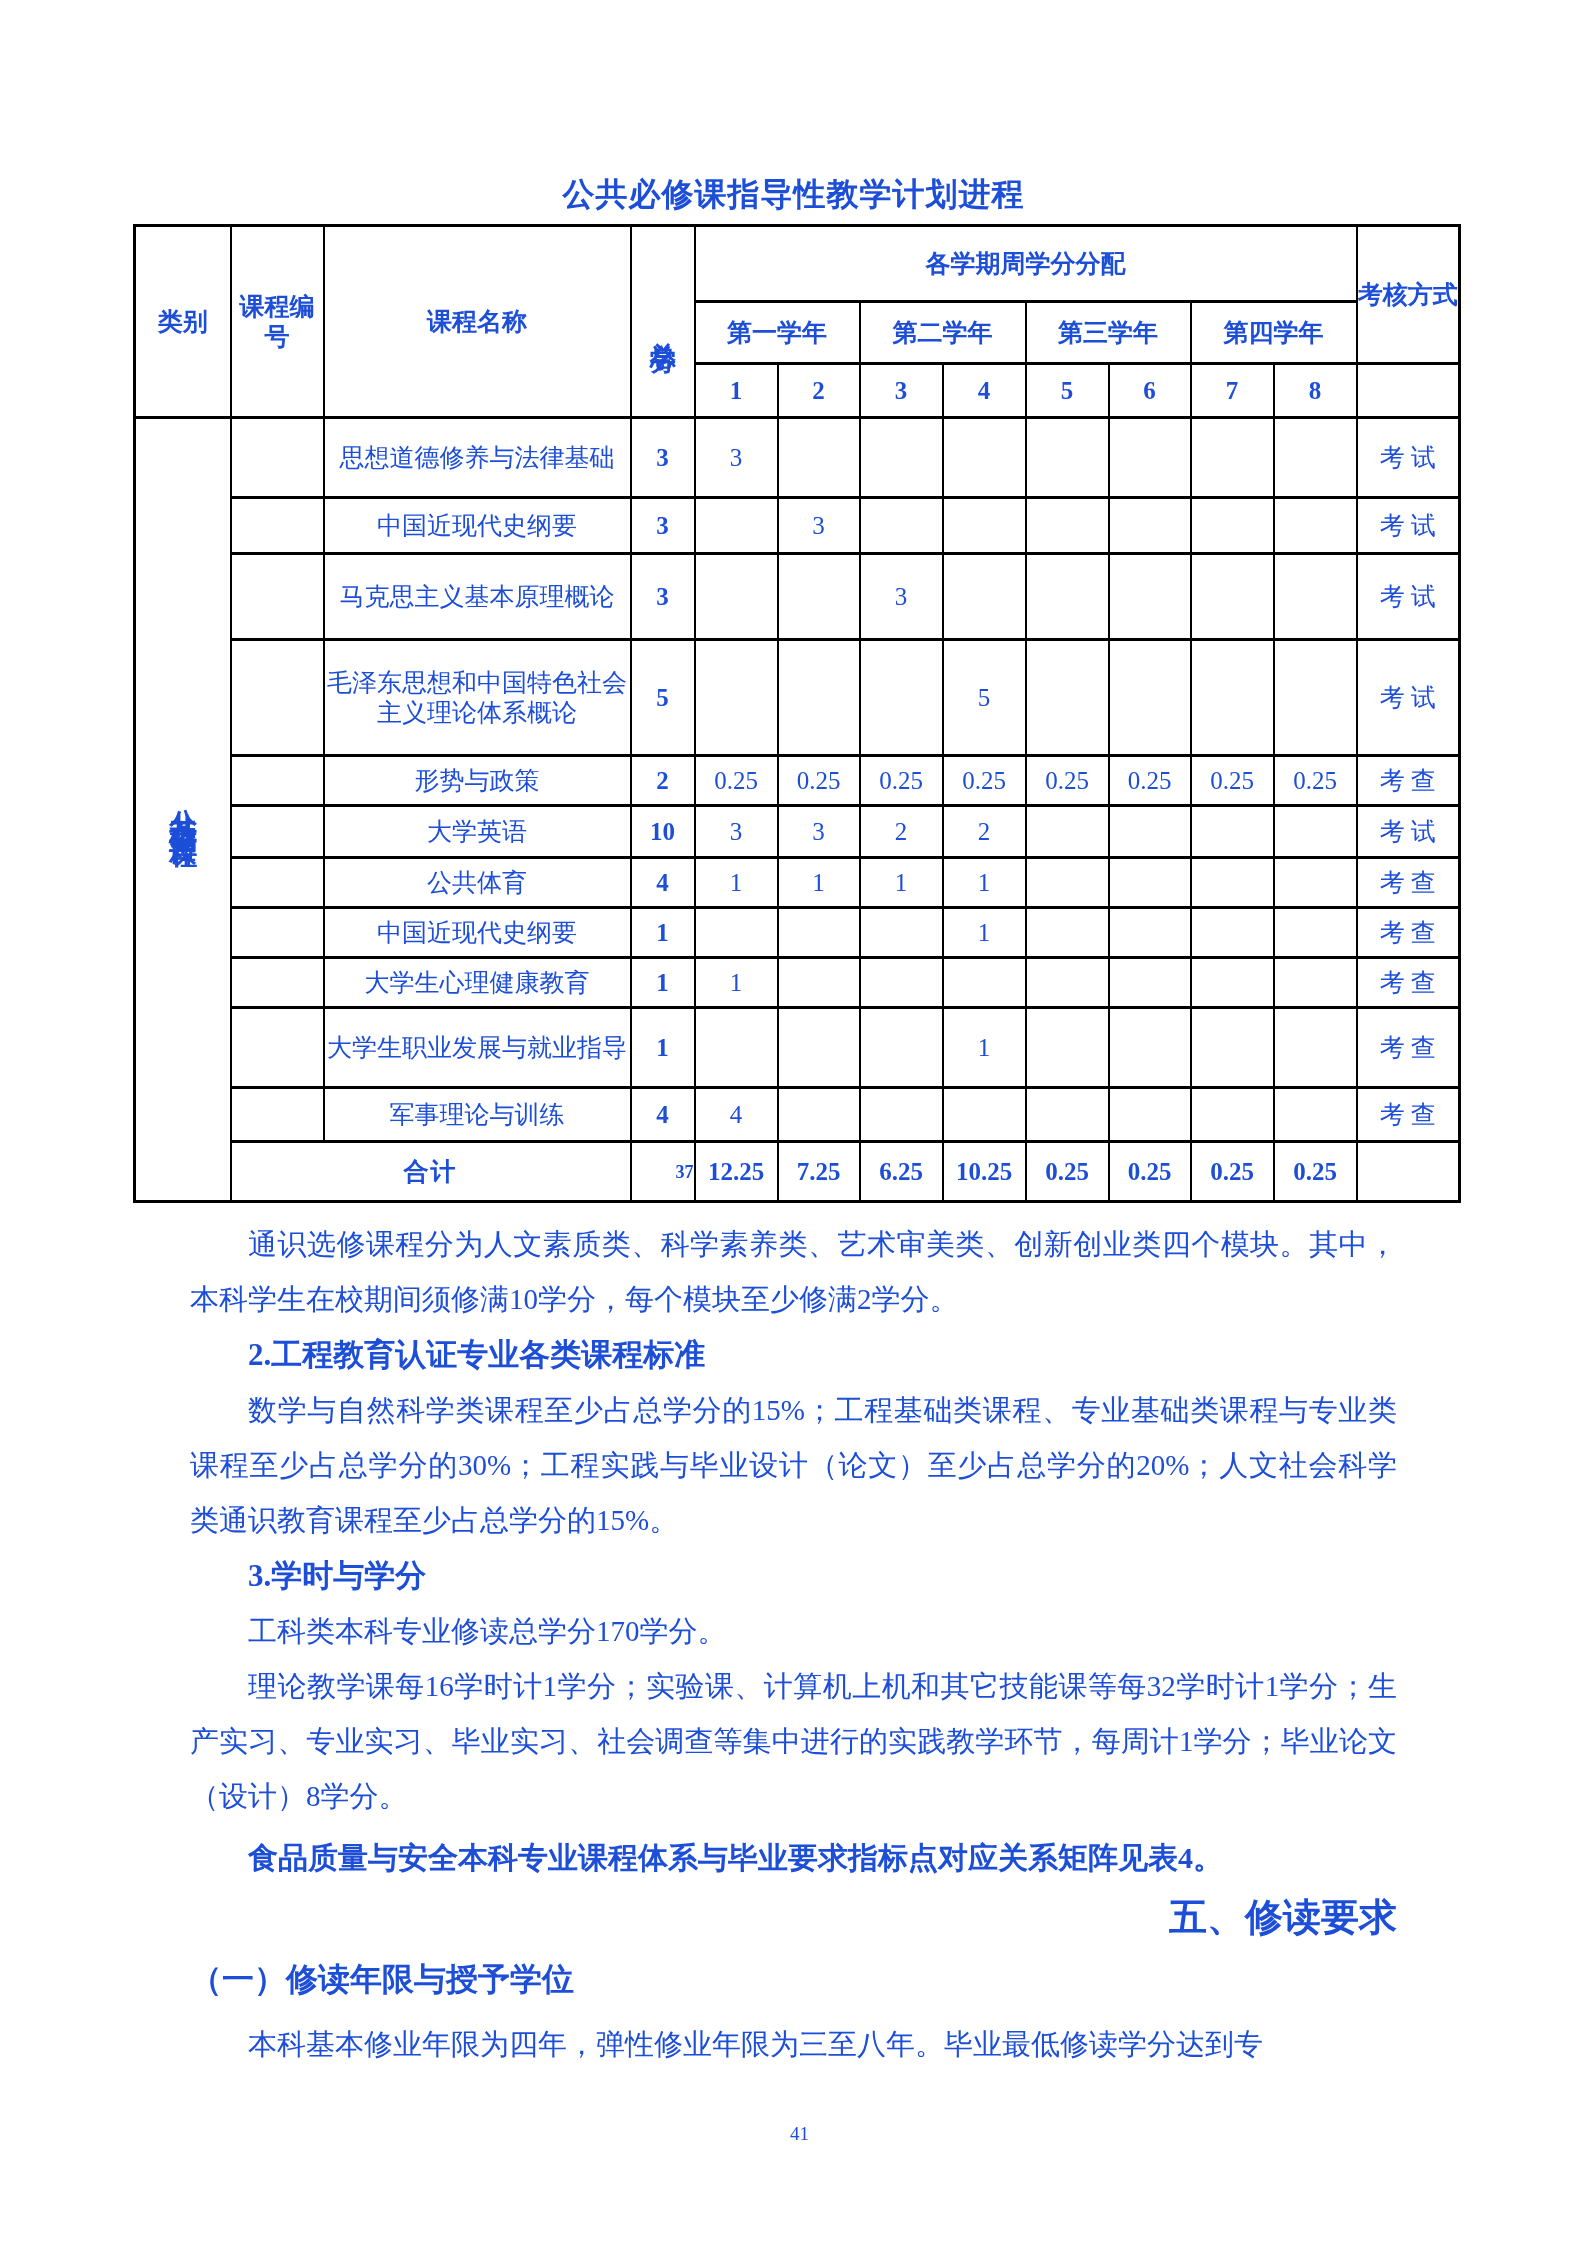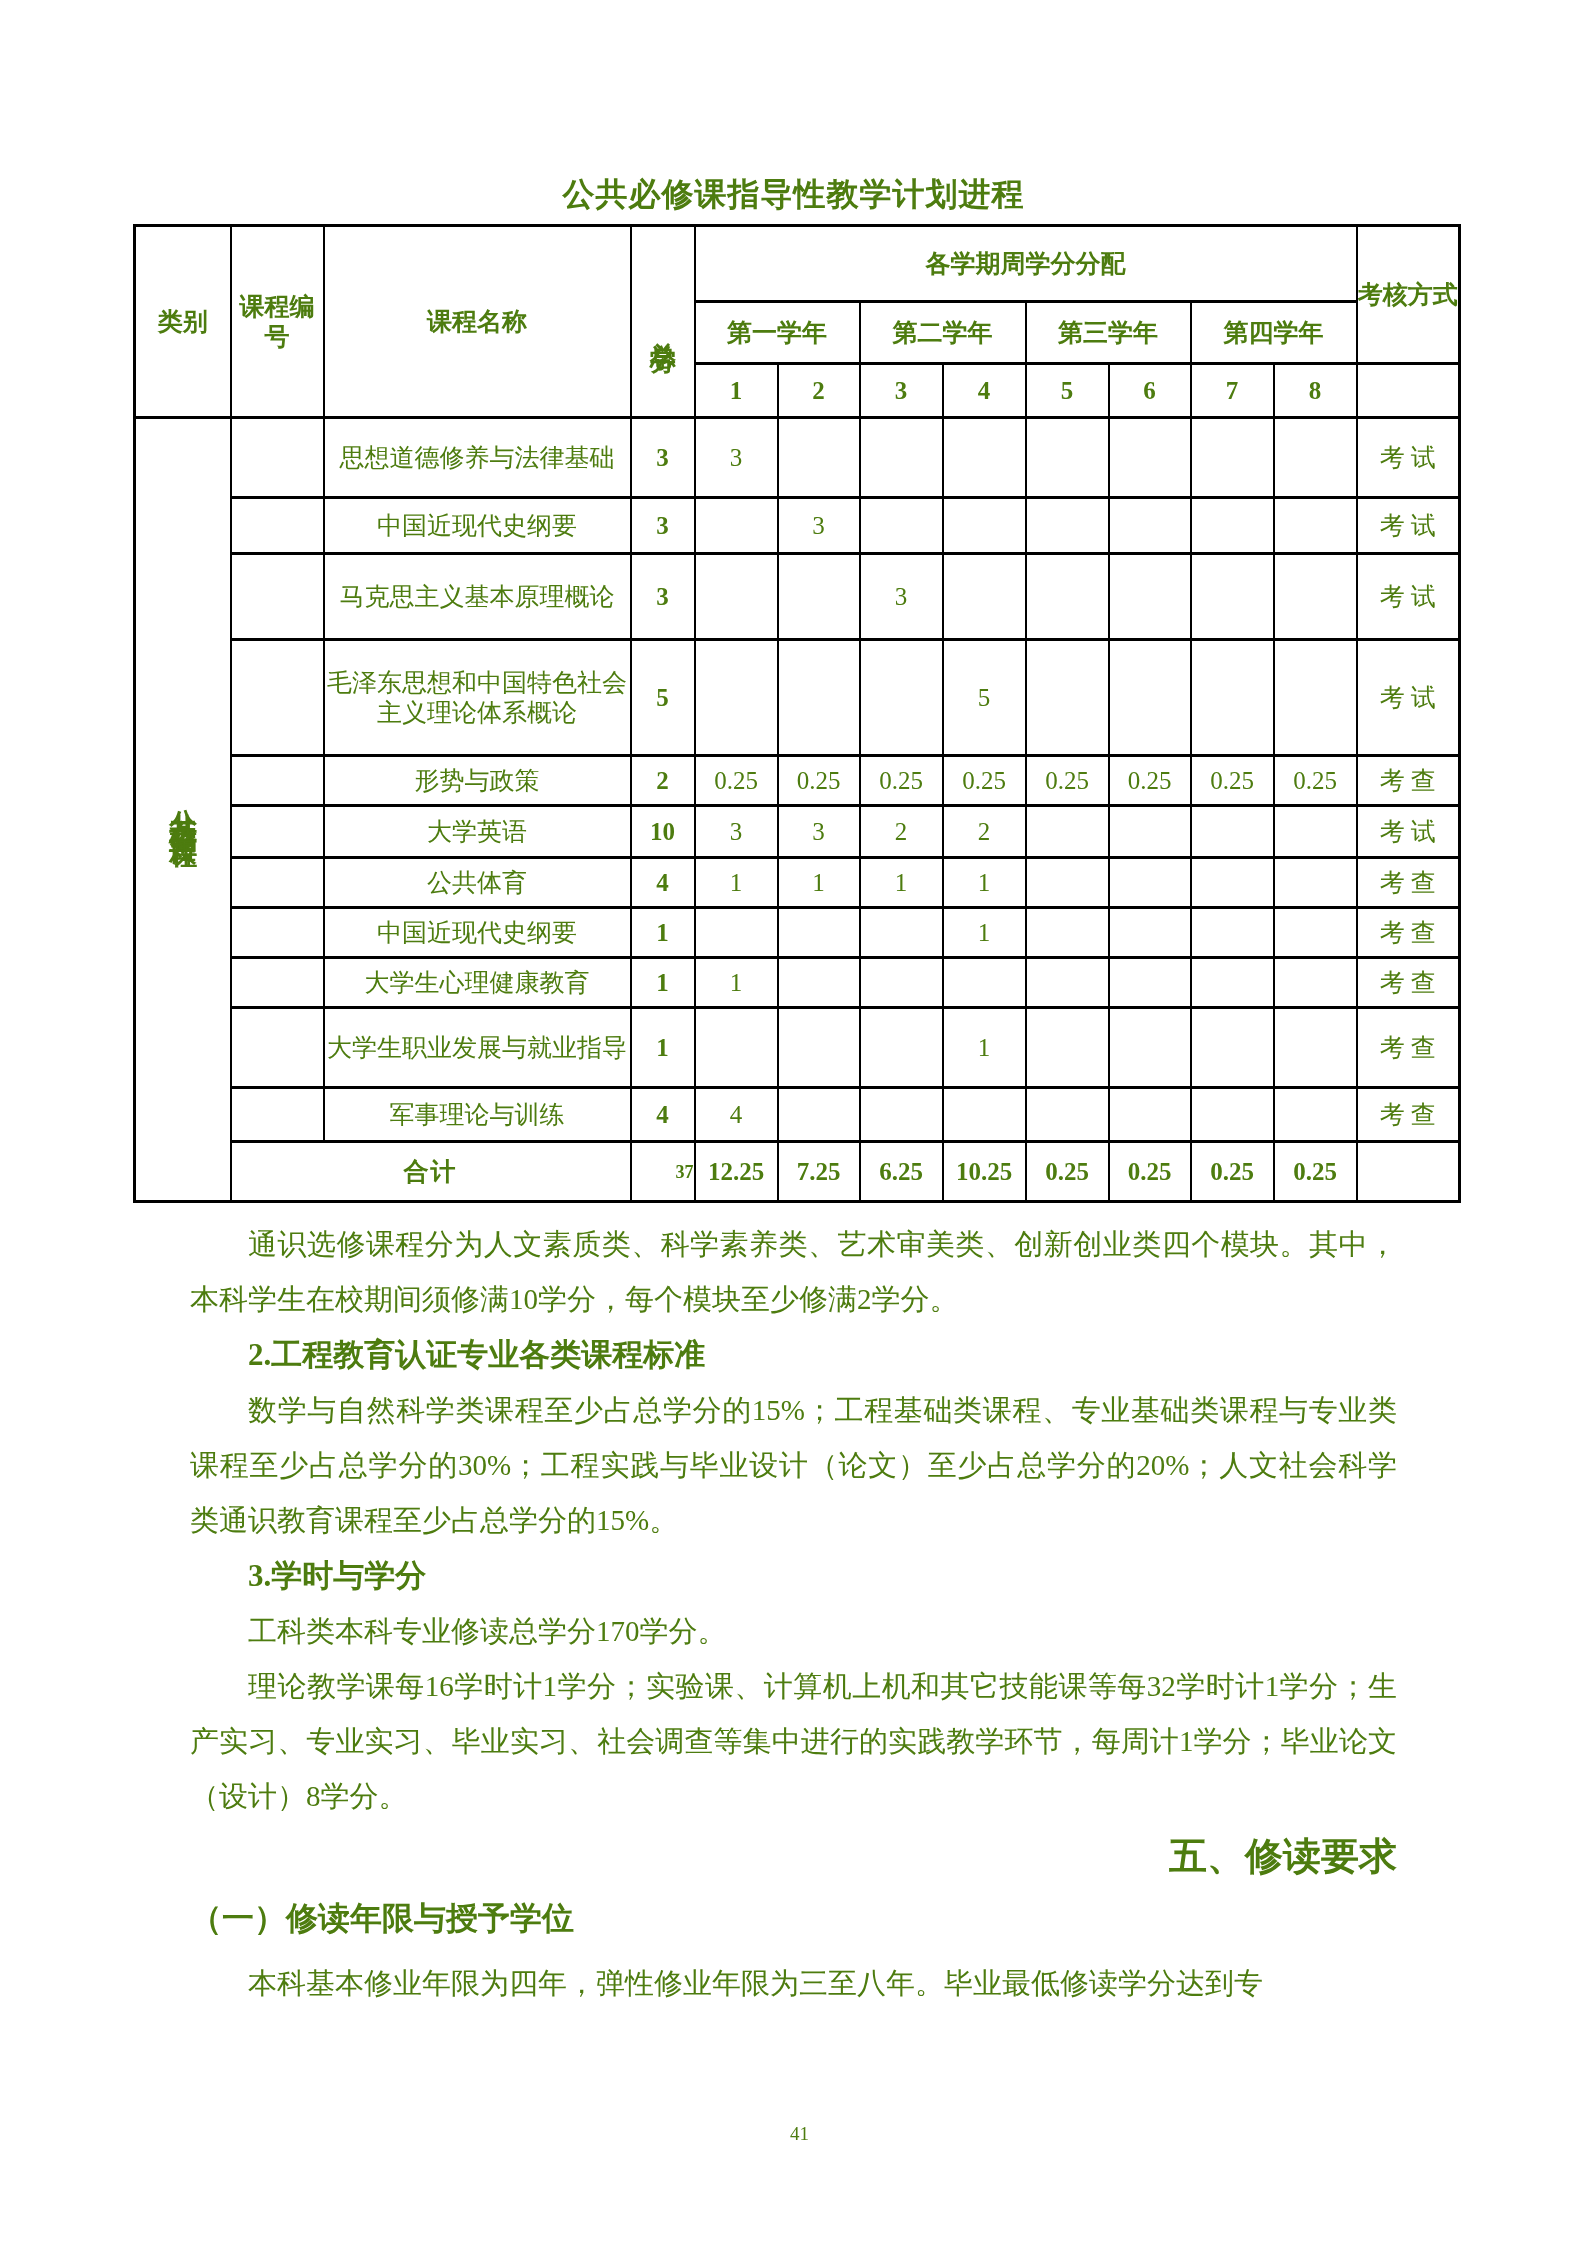--- a/index.html
+++ b/index.html
@@ -2,21 +2,21 @@
 <html><head>
 <meta charset="utf-8">
 <style>
   html,body { margin:0; padding:0; background:#e8e8e8; }
   .page {
     position: relative;
     width: 1587px;
     height: 2245px;
     margin: 0 auto;
     background: #ffffff;
-    color: #4d7c0f;
+    color: #1d4ed8;
     font-family: "Liberation Serif", "DejaVu Serif", serif;
     overflow: hidden;
   }
   .doc-title {
     padding-top: 176px;
     text-align: center;
     font-size: 32px;
     font-weight: bold;
     line-height: 36px;
     letter-spacing: 1px;
@@ -301,20 +301,21 @@
     </tbody>
   </table>
 
   <div class="content">
     <p class="para">通识选修课程分为人文素质类、科学素养类、艺术审美类、创新创业类四个模块。其中，本科学生在校期间须修满10学分，每个模块至少修满2学分。</p>
     <p class="h-num">2.工程教育认证专业各类课程标准</p>
     <p class="para">数学与自然科学类课程至少占总学分的15%；工程基础类课程、专业基础类课程与专业类课程至少占总学分的30%；工程实践与毕业设计（论文）至少占总学分的20%；人文社会科学类通识教育课程至少占总学分的15%。</p>
     <p class="h-num">3.学时与学分</p>
     <p class="para">工科类本科专业修读总学分170学分。</p>
     <p class="para">理论教学课每16学时计1学分；实验课、计算机上机和其它技能课等每32学时计1学分；生产实习、专业实习、毕业实习、社会调查等集中进行的实践教学环节，每周计1学分；毕业论文（设计）8学分。</p>
+    <p class="note-bold">食品质量与安全本科专业课程体系与毕业要求指标点对应关系矩阵见表4。</p>
     <p class="h-major">五、修读要求</p>
     <p class="h-sub2">（一）修读年限与授予学位</p>
     <p class="para last-para">本科基本修业年限为四年，弹性修业年限为三至八年。毕业最低修读学分达到专</p>
   </div>
 
   <div class="page-number">41</div>
 
 </div>
 
 </body></html>

